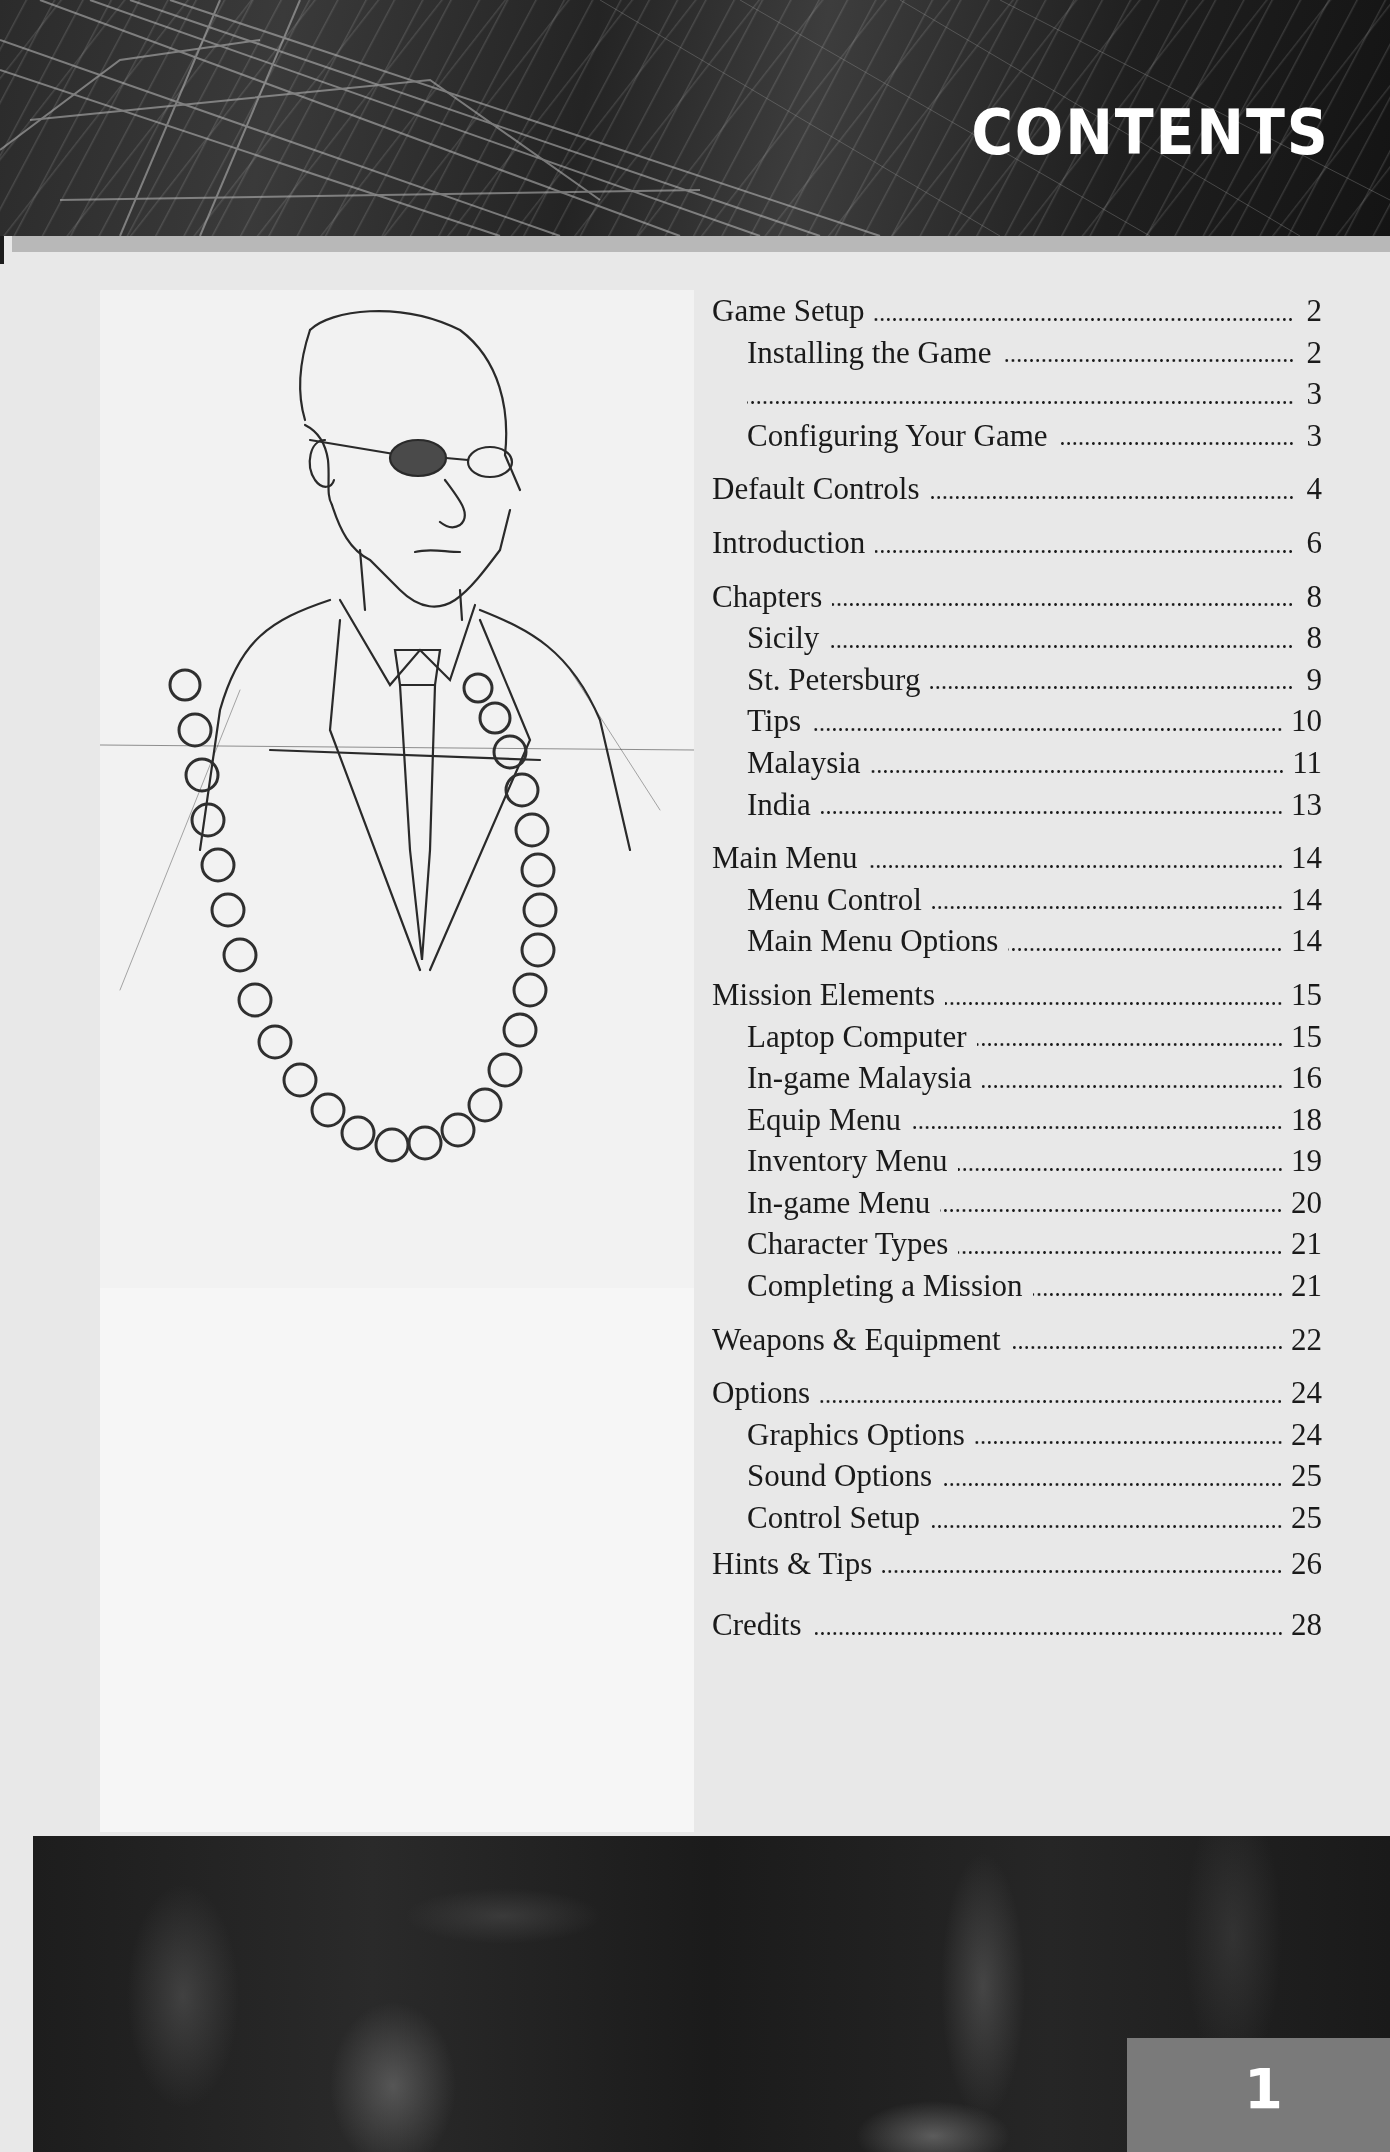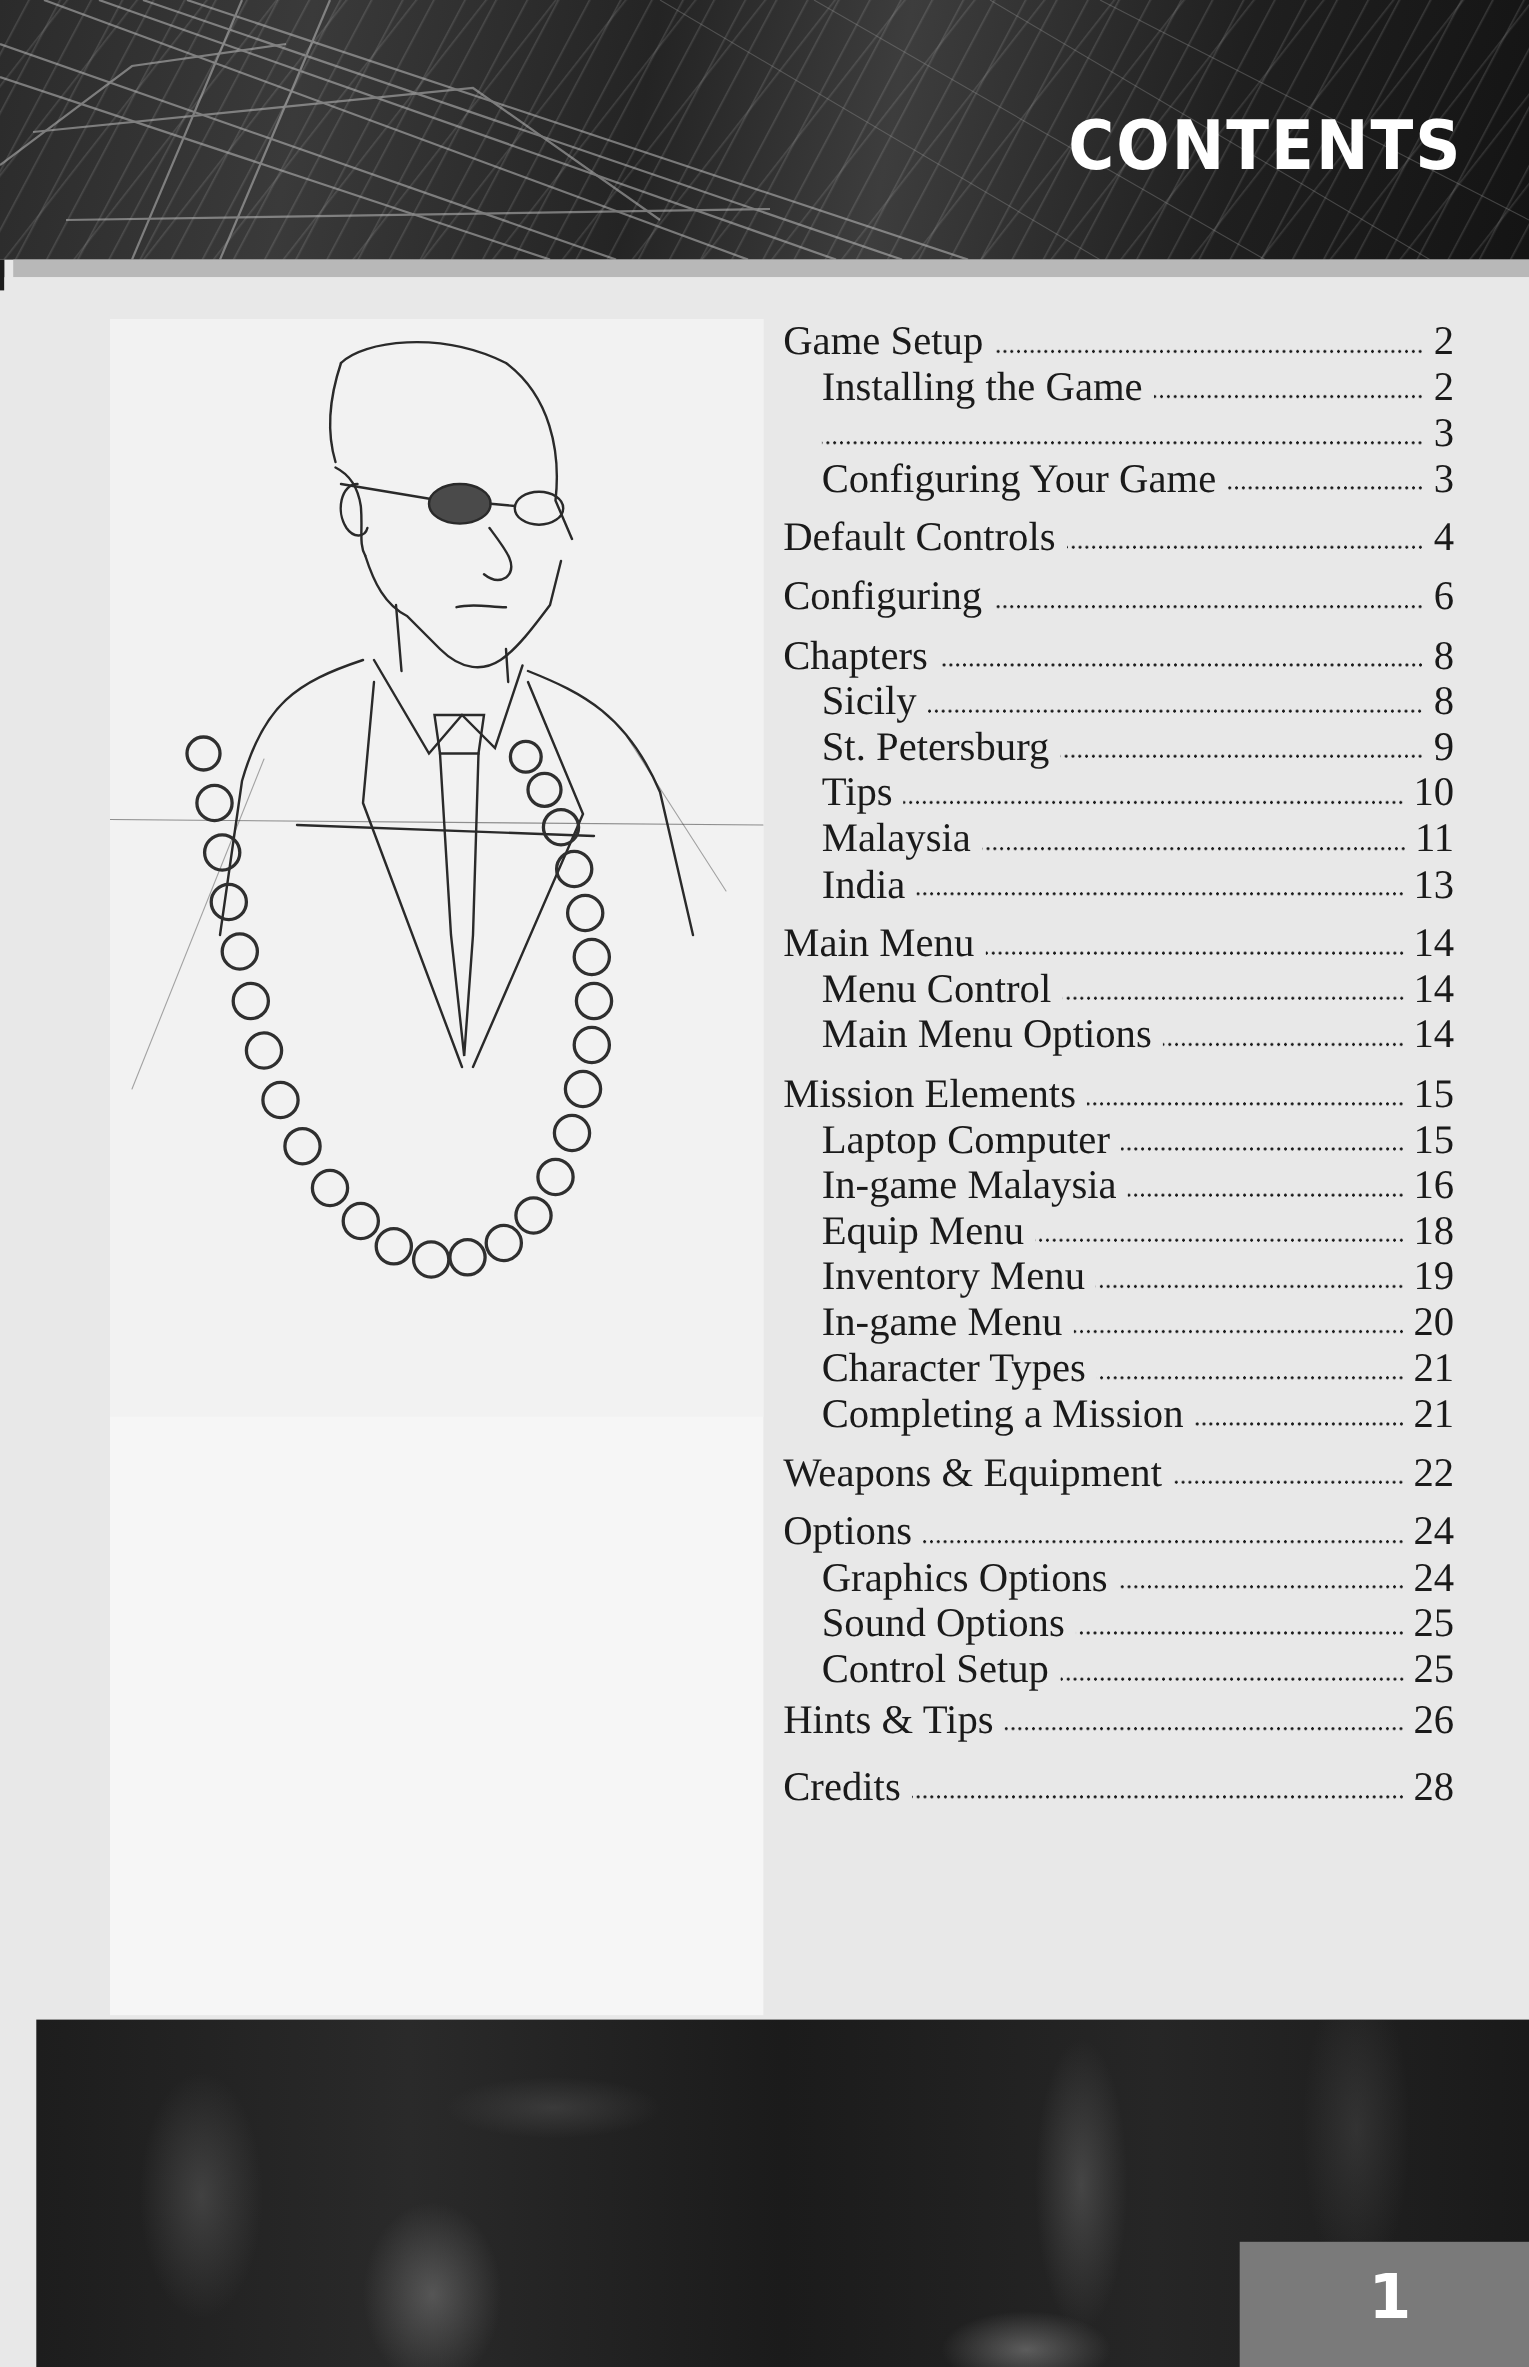--- a/index.html
+++ b/index.html
@@ -53,21 +53,21 @@
     }
     .illustration svg { width: 100%; height: 100%; }
 
     
     .toc {
       position: absolute; left: 712px; top: 290px; width: 610px;
     }
     .toc-group { margin-bottom: 12px; }
     .toc-row {
       display: flex; align-items: center;
-      font-size: 37px; line-height: 41.6px; height: 41.6px;
+      font-size: 31px; line-height: 41.6px; height: 41.6px;
       white-space: nowrap;
     }
     .toc-row.sub { padding-left: 35px; font-family: Liberation Serif, serif; }
     .toc-label { flex: 0 0 auto; padding-right: 10px; }
     .toc-dots {
       flex: 1 1 auto; overflow: hidden; height: 41.6px; position: relative;
     }
     .toc-dots::before {
       content: "";
       position: absolute; left: 0; right: 0; bottom: 11px; height: 3px;
@@ -229,21 +229,21 @@
   <div class="toc-group">
     <div class="toc-row">
         <span class="toc-label">Default Controls</span>
         <span class="toc-dots"></span>
         <span class="toc-page">4</span>
       </div>
   </div>
 
   <div class="toc-group">
     <div class="toc-row">
-        <span class="toc-label">Configuring</span>
+        <span class="toc-label">Introduction</span>
         <span class="toc-dots"></span>
         <span class="toc-page">6</span>
       </div>
   </div>
 
   <div class="toc-group">
     <div class="toc-row">
         <span class="toc-label">Chapters</span>
         <span class="toc-dots"></span>
         <span class="toc-page">8</span>

